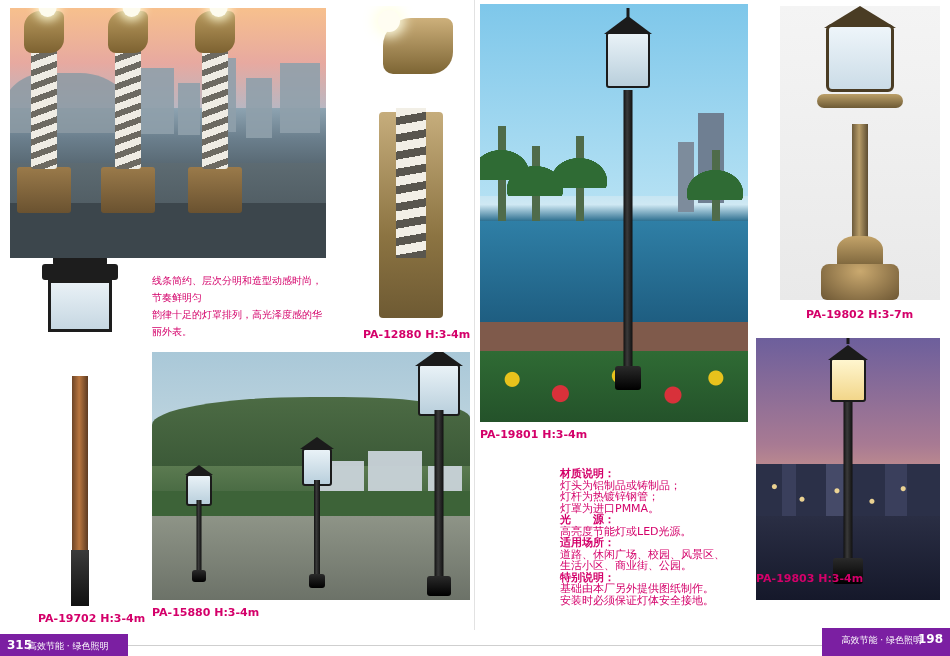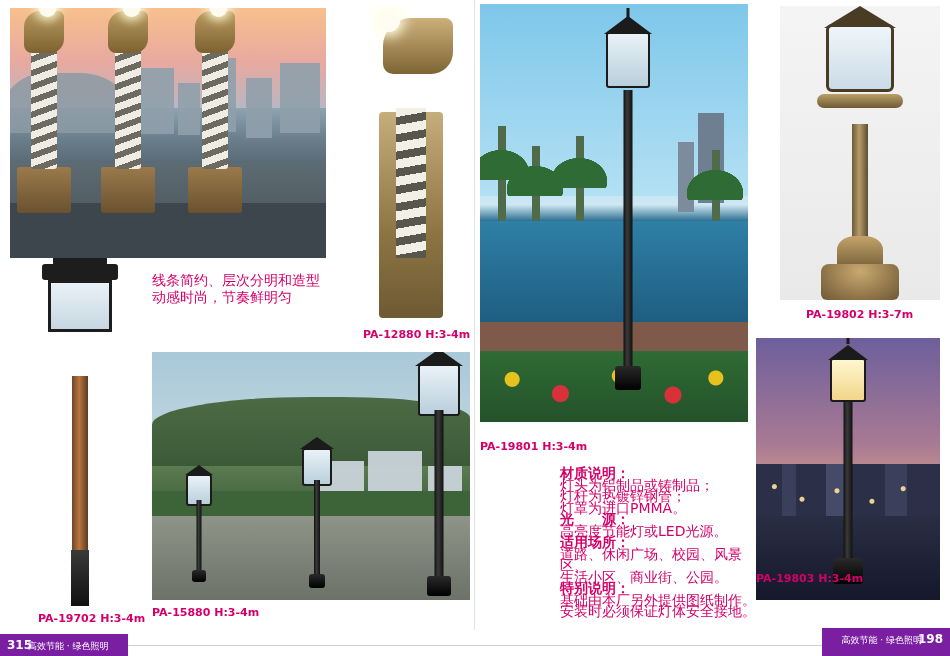--- a/index.html
+++ b/index.html
@@ -22,22 +22,22 @@
   .footer-bar{position:absolute;left:0;bottom:0;width:950px;height:26px;background:#ffffff;}
   .foot-left{position:absolute;left:0;bottom:0;width:128px;height:22px;background:#7b1fa2;}
   .foot-left .pg{position:absolute;left:7px;top:4px;color:#fff;font-size:12px;font-weight:bold;}
   .foot-left .txt{position:absolute;left:28px;top:6px;color:#fff;font-size:9px;}
   .foot-right{position:absolute;right:0;bottom:0;width:128px;height:28px;background:#7b1fa2;}
   .foot-right .pg{position:absolute;right:7px;top:4px;color:#fff;font-size:12px;font-weight:bold;}
   .foot-right .txt{position:absolute;right:28px;top:6px;color:#fff;font-size:9px;}
   .foot-rule{position:absolute;left:128px;right:128px;bottom:10px;height:1px;background:#cfcfcf;}
 
   
-  .red-block{position:absolute;left:152px;top:272px;width:170px;color:#d4006a;font-size:14px;line-height:17px;}
-  .spec-block{position:absolute;left:560px;top:468px;width:200px;color:#d4006a;font-size:14px;line-height:11.5px;}
+  .red-block{position:absolute;left:152px;top:272px;width:170px;color:#d4006a;font-size:10px;line-height:17px;}
+  .spec-block{position:absolute;left:560px;top:468px;width:200px;color:#d4006a;font-size:11px;line-height:11.5px;}
   .spec-block .ttl{font-weight:bold;}
 
   
 
   
   .sceneA{background:linear-gradient(#f0b98a 0%,#e8a882 18%,#9fb6c4 34%,#6b7f8d 52%,#4c5a62 70%,#3b4449 100%);}
   .sceneA .sky{position:absolute;left:0;top:0;right:0;height:40%;background:linear-gradient(#f7c08d,#e7a9a0 55%,#b9b7c2);}
   .sceneA .hill{position:absolute;left:-10px;top:26%;width:140px;height:60px;background:#8c9aa3;border-radius:60px 80px 0 0;opacity:.85;}
   .sceneA .bldg{position:absolute;background:#8fa0ab;opacity:.9;}
   .sceneA .ground{position:absolute;left:0;right:0;bottom:0;height:38%;background:linear-gradient(#5d6b72,#434e54);}
@@ -148,20 +148,21 @@
     <div class="col" style="left:205px;">
       <div class="base"></div>
       <div class="shaft"></div>
       <div class="drag"></div>
       <div class="lamp"></div>
     </div>
   </div>
 
   <div class="red-block">
     <div>线条简约、层次分明和造型动感时尚，节奏鲜明匀</div>
+    <div>韵律十足的灯罩排列，高光泽度感的华丽外表。</div>
   </div>
 
   <div class="photo sceneB" style="left:352px;top:6px;width:118px;height:312px;background:#fff;">
     <div class="pole"></div>
     <div class="stripe"></div>
     <div class="dragon"></div>
     <div class="ball"></div>
   </div>
   <div class="cap" style="left:363px;top:328px;">PA-12880 H:3-4m</div>
 
@@ -224,21 +225,21 @@
     <div class="flowers"></div>
 
     <div class="victorian" style="left:108px;top:28px;width:80px;height:358px;">
       <div class="vfin"></div>
       <div class="vcap"></div>
       <div class="vhead"></div>
       <div class="vpole" style="height:300px;"></div>
       <div class="vbase"></div>
     </div>
   </div>
-  <div class="cap" style="left:480px;top:440px;text-align:right;">PA-19801 H:3-4m</div>
+  <div class="cap" style="left:480px;top:428px;text-align:right;">PA-19801 H:3-4m</div>
 
   <div class="spec-block">
     <div class="ttl">材质说明：</div>
     <div>灯头为铝制品或铸制品；</div>
     <div>灯杆为热镀锌钢管；</div>
     <div>灯罩为进口PMMA。</div>
     <div class="ttl">光　　源：</div>
     <div>高亮度节能灯或LED光源。</div>
     <div class="ttl">适用场所：</div>
     <div>道路、休闲广场、校园、风景区、</div>

